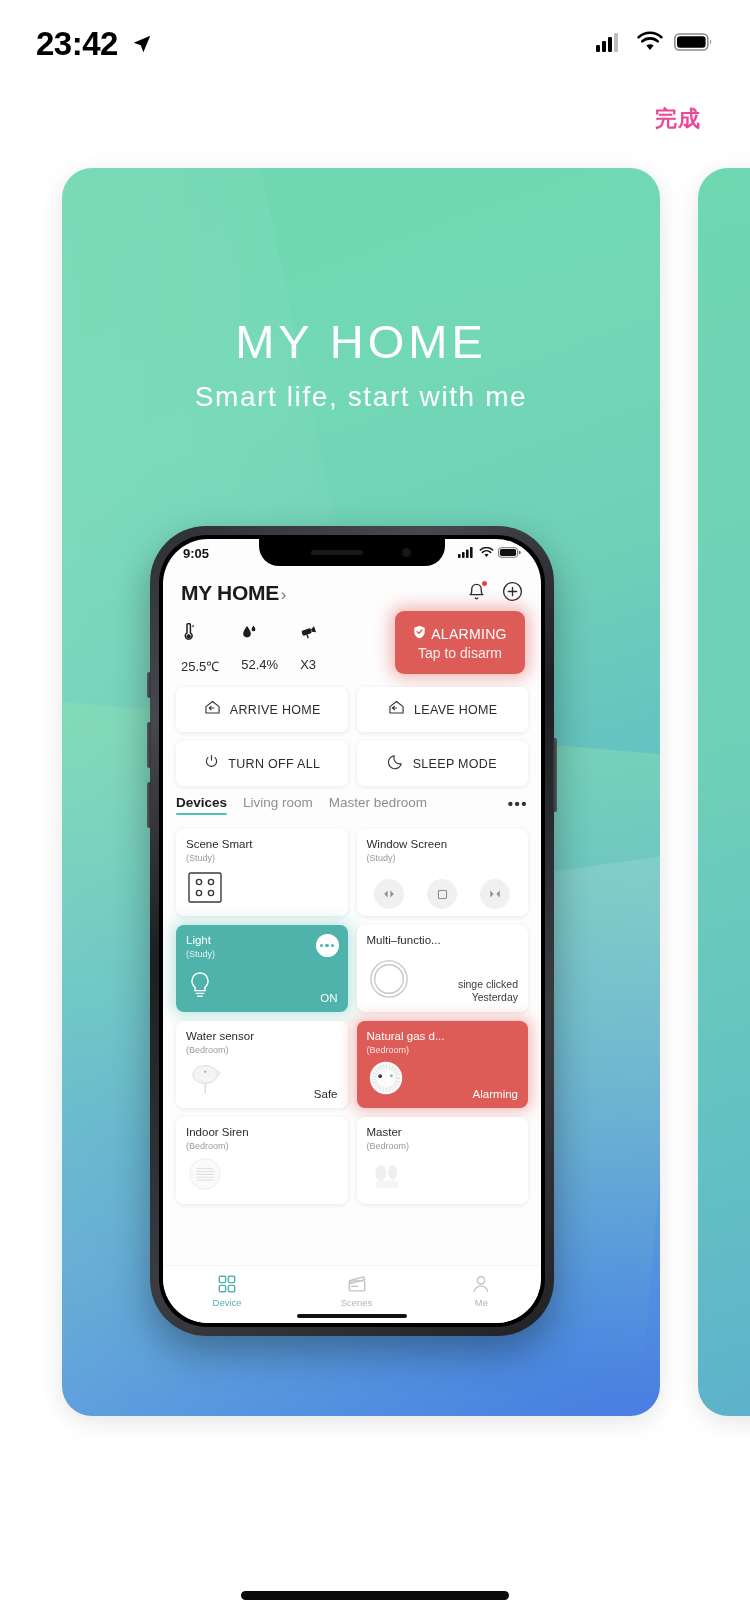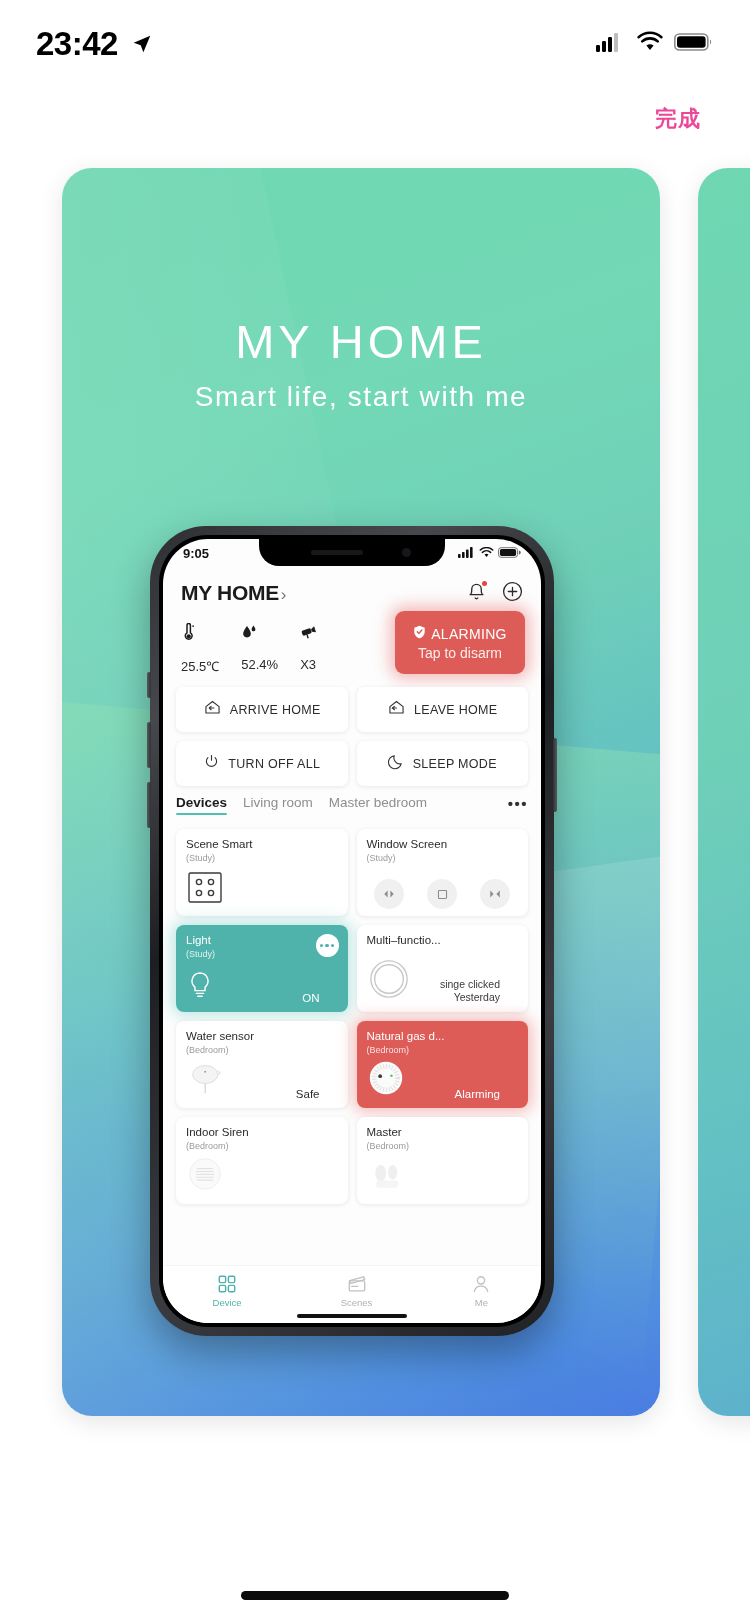--- a/index.html
+++ b/index.html
@@ -214,21 +214,21 @@
     background: #dd5c58;
     box-shadow: 0 0 15px 4px rgba(229,94,90,0.40);
   }
   .dev-name { font-size: 11.5px; color: #2b2b2b; line-height: 1.2; }
   .dev-room { font-size: 9px; color: #9a9a9a; margin-top: 1px; }
   .dev-card.teal .dev-name { color: #ffffff; }
   .dev-card.teal .dev-room { color: #dff2f0; }
   .dev-card.red .dev-name { color: #ffffff; }
   .dev-card.red .dev-room { color: #fbe3e2; }
   .dev-state {
-    position: absolute; right: 28px; bottom: 8px;
+    position: absolute; right: 10px; bottom: 8px;
     font-size: 11.5px; color: #2b2b2b; margin-top: 11px;
   }
   .dev-card.teal .dev-state { color: #fff; }
   .dev-card.red .dev-state { color: #fff; }
   .dev-state.two-line { text-align: right; line-height: 1.25; font-size: 10.5px; color: #3a3a3a; }
   .dev-icon { position: absolute; left: 11px; bottom: 8px; }
   .dots-btn {
     position: absolute; right: 9px; top: 9px;
     width: 23px; height: 23px; border-radius: 50%; background: #fff;
     display: flex; align-items: center; justify-content: center; gap: 2px;

